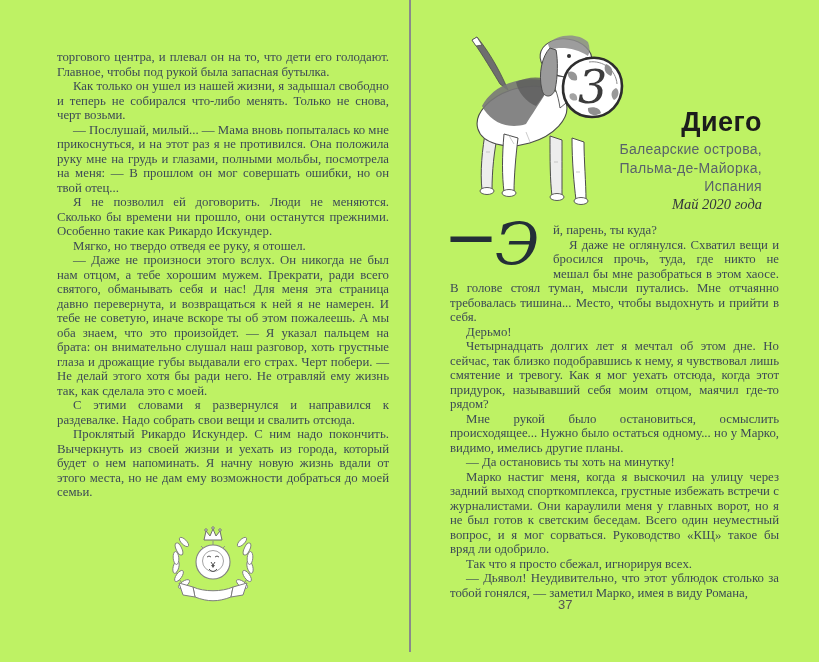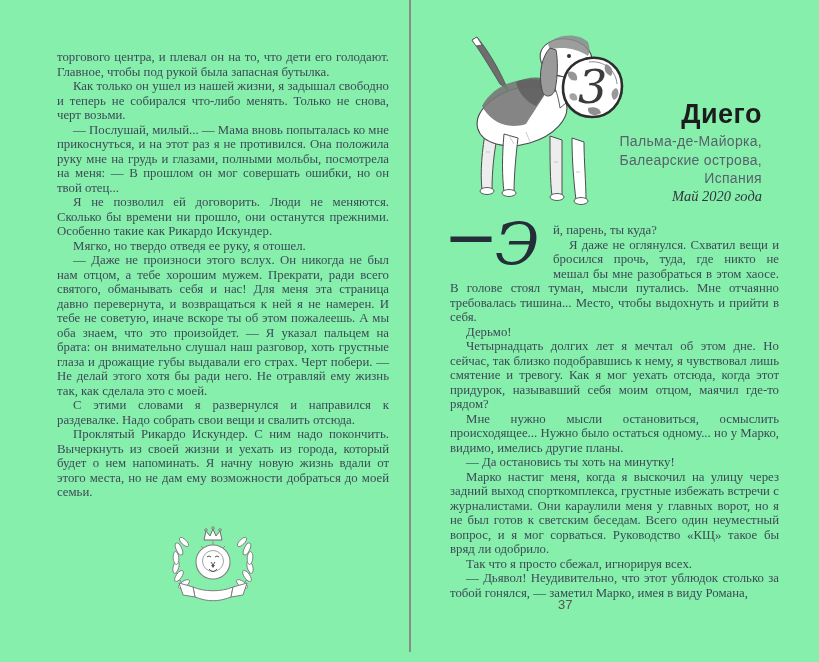--- a/index.html
+++ b/index.html
@@ -1,17 +1,17 @@
 <!DOCTYPE html>
 <html><head>
 <meta charset="utf-8">
 <style>
   html,body { margin:0; padding:0; background:#ffffff; }
   .book {
-    position:relative; width:819px; height:662px; background:#86efac;
+    position:relative; width:819px; height:662px; background:#bef264;
     overflow:hidden;
     font-family:"Liberation Serif","DejaVu Serif",serif;
   }
   .gutter {
     position:absolute; left:409px; top:0; width:2px; height:652px;
     background:#8a8a8a;
   }
   .bodytext {
     font-size:12.8px; line-height:14.5px; color:#3d4a56;
     text-align:justify;
@@ -19,21 +19,21 @@
   .bodytext p { margin:0; text-indent:16px; }
   .bodytext p.cont { text-indent:0; }
 
   .left-text { position:absolute; left:57px; top:50px; width:332px; }
 
   .emblem { position:absolute; left:159px; top:526px; width:108px; height:84px; }
 
   .dog { position:absolute; left:456px; top:32px; width:172px; height:174px; }
 
   .chapter-head {
-    position:absolute; left:440px; top:100px; width:322px; text-align:right;
+    position:absolute; left:440px; top:108px; width:322px; text-align:right;
   }
   .chapter-title {
     font-family:"Liberation Sans","DejaVu Sans",sans-serif;
     font-size:27px; line-height:28px; font-weight:700; color:#1c1c1c;
     letter-spacing:0.5px;
   }
   .chapter-location {
     margin-top:4px;
     font-family:"Liberation Sans","DejaVu Sans",sans-serif;
     font-size:14px; line-height:18.5px; color:#59626b; letter-spacing:0.3px;
@@ -193,37 +193,37 @@
         <path d="M160,56 C164,58 163,66 158,68 C154,64 155,58 160,56 Z" fill="#999999"></path>
         <path d="M132,76 C138,74 144,76 145,81 C139,85 131,83 132,76 Z" fill="#909090"></path>
         <path d="M114,62 C118,60 122,63 121,68 C116,70 112,66 114,62 Z" fill="#a3a3a3"></path>
       </g>
       <text x="122" y="71" font-family="DejaVu Serif, serif" font-style="italic" font-size="46" fill="#3b3b3b">3</text>
     </svg>
 
     <div class="chapter-head">
       <div class="chapter-title">Диего</div>
       <div class="chapter-location">
+        <span>Балеарские острова,</span>
         <span>Пальма-де-Майорка,</span>
-        <span>Балеарские острова,</span>
         <span>Испания</span>
       </div>
       <div class="chapter-date">Май 2020 года</div>
     </div>
 
     <div class="right-text bodytext">
       <div class="dropcap">
         <span class="dc-dash">—</span>
         <span class="dc-letter">Э</span>
       </div>
       <p class="cont">й, парень, ты куда?</p>
       <p>Я даже не оглянулся. Схватил вещи и бросился прочь, туда, где никто не мешал бы мне разобраться в этом хаосе. В голове стоял туман, мысли путались. Мне отчаянно требовалась тишина... Место, чтобы выдохнуть и прийти в себя.</p>
       <p>Дерьмо!</p>
       <p>Четырнадцать долгих лет я мечтал об этом дне. Но сейчас, так близко подобравшись к нему, я чувствовал лишь смятение и тревогу. Как я мог уехать отсюда, когда этот придурок, называвший себя моим отцом, маячил где-то рядом?</p>
-      <p>Мне нужно мысли остановиться, осмыслить происходящее... Нужно было остаться одному... но у Марко, видимо, имелись другие планы.</p>
+      <p>Мне рукой было остановиться, осмыслить происходящее... Нужно было остаться одному... но у Марко, видимо, имелись другие планы.</p>
       <p>— Да остановись ты хоть на минутку!</p>
       <p>Марко настиг меня, когда я выскочил на улицу через задний выход спорткомплекса, грустные избежать встречи с журналистами. Они караулили меня у главных ворот, но я не был готов к светским беседам. Всего один неуместный вопрос, и я мог сорваться. Руководство «КЩ» такое бы вряд ли одобрило.</p>
       <p>Так что я просто сбежал, игнорируя всех.</p>
       <p>— Дьявол! Неудивительно, что этот ублюдок столько за тобой гонялся, — заметил Марко, имея в виду Романа,</p>
     </div>
 
     <div class="page-number">37</div>
   </div>
 
 </div>

